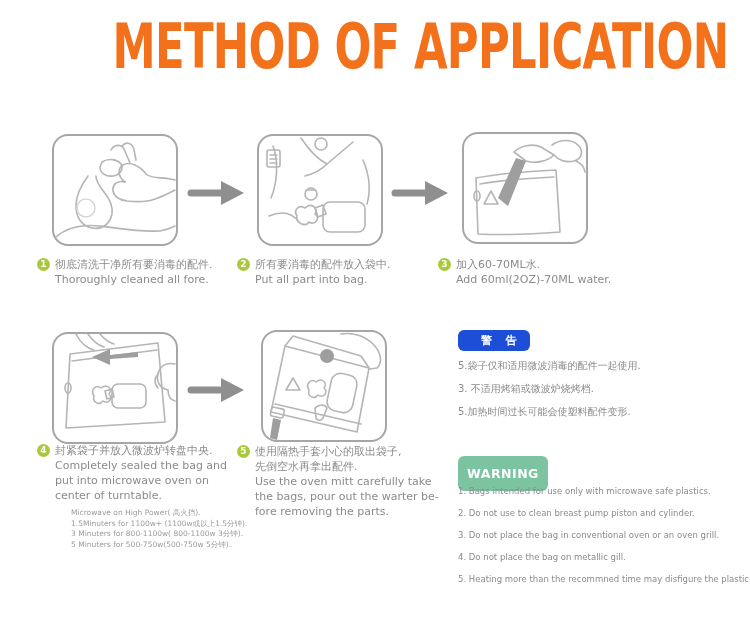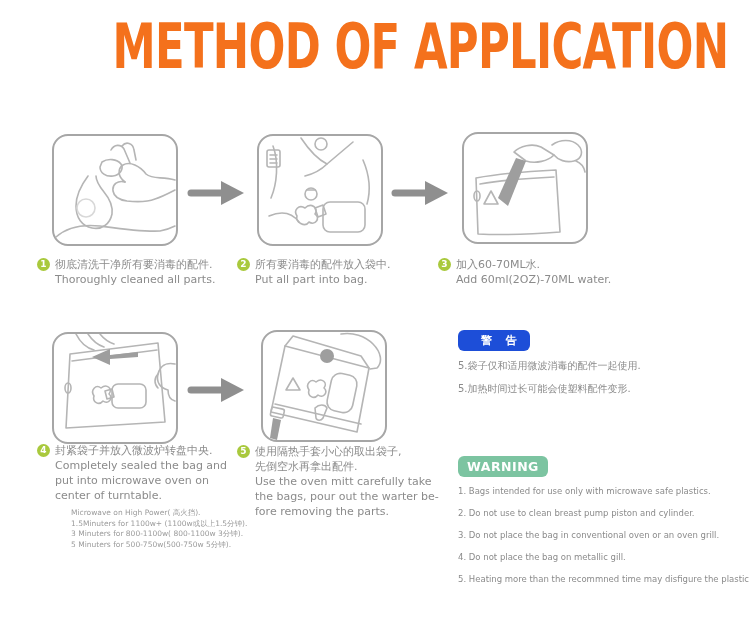--- a/index.html
+++ b/index.html
@@ -13,21 +13,21 @@
   .card svg{display:block;width:100%;height:100%;}
   .arrow{position:absolute;}
   .step{position:absolute;padding-left:18px;color:#8b8b8b;font-size:11px;line-height:15px;}
   .badge{position:absolute;left:0;top:1px;width:13px;height:13px;border-radius:50%;
          background:#a9c93d;color:#fff;font-size:9px;font-weight:bold;text-align:center;line-height:13px;}
   .step-text{white-space:pre-line;}
   .note{position:absolute;left:51px;top:508px;width:215px;color:#9b9b9b;font-size:7.5px;
         line-height:10.5px;white-space:pre-line;margin-left:20px;}
   .warn-badge{position:absolute;color:#fff;font-weight:bold;border-radius:6px;}
   .warn-badge.cn{left:458px;top:330px;background:#1d4ed8;font-size:11px;padding:3px 8px 3px 23px;letter-spacing:5px;}
-  .warn-badge.en{left:458px;top:456px;background:#7cc4a1;font-size:12.5px;padding:3px 9px;letter-spacing:.5px;}
+  .warn-badge.en{left:458px;top:456px;background:#7cc4a1;font-size:12.5px;padding:10px 9px;letter-spacing:.5px;}
   .warn-list{position:absolute;color:#8b8b8b;}
   .warn-list.cn{left:458px;top:359px;font-size:10px;}
   .warn-list.cn .warn-item{margin-bottom:9px;}
   .warn-list.en{left:458px;top:486px;font-size:8.5px;}
   .warn-list.en .warn-item{margin-bottom:12px;white-space:nowrap;}
   .art{stroke:#b5b5b5;stroke-width:1.6;fill:none;stroke-linecap:round;stroke-linejoin:round;}
   .art-light{stroke:#d8d8d8;stroke-width:1.6;fill:none;stroke-linecap:round;stroke-linejoin:round;}
   .art-fill{fill:#9e9e9e;stroke:none;}
 </style>
 </head>
@@ -86,21 +86,21 @@
     <path d="M34 1 L57 13 L34 25 Z" fill="#8f8f8f"></path>
   </svg>
   <svg class="arrow" style="left:391px;top:180px;" width="58" height="26" viewBox="0 0 58 26">
     <line x1="4" y1="13" x2="36" y2="13" stroke="#8f8f8f" stroke-width="7" stroke-linecap="round"></line>
     <path d="M34 1 L57 13 L34 25 Z" fill="#8f8f8f"></path>
   </svg>
 
   <div class="step" style="left:37px;top:257px;width:195px;">
     <span class="badge">1</span>
     <div class="step-text">彻底清洗干净所有要消毒的配件.
-Thoroughly cleaned all parts.</div>
+Thoroughly cleaned all fore.</div>
   </div>
   <div class="step" style="left:237px;top:257px;width:195px;">
     <span class="badge">2</span>
     <div class="step-text">所有要消毒的配件放入袋中.
 Put all part into bag.</div>
   </div>
   <div class="step" style="left:438px;top:257px;width:210px;">
     <span class="badge">3</span>
     <div class="step-text">加入60-70ML水.
 Add 60ml(2OZ)-70ML water.</div>
@@ -161,20 +161,21 @@
     <div class="step-text">使用隔热手套小心的取出袋子,
 先倒空水再拿出配件.
 Use the oven mitt  carefully take
 the bags, pour out the warter be-
 fore removing the parts.</div>
   </div>
 
   <div class="warn-badge cn">警 告</div>
   <div class="warn-list cn">
     <div class="warn-item">5.袋子仅和适用微波消毒的配件一起使用.</div>
+    <div class="warn-item">3. 不适用烤箱或微波炉烧烤档.</div>
     <div class="warn-item">5.加热时间过长可能会使塑料配件变形.</div>
   </div>
 
   <div class="warn-badge en">WARNING</div>
   <div class="warn-list en">
     <div class="warn-item">1. Bags intended for use only with microwave safe plastics.</div>
     <div class="warn-item">2. Do not use to clean breast pump piston and cylinder.</div>
     <div class="warn-item">3. Do not place the bag in conventional oven or an oven grill.</div>
     <div class="warn-item">4. Do not place the bag on metallic gill.</div>
     <div class="warn-item">5. Heating more than the recommned time may disfigure the plastic parts.</div>

